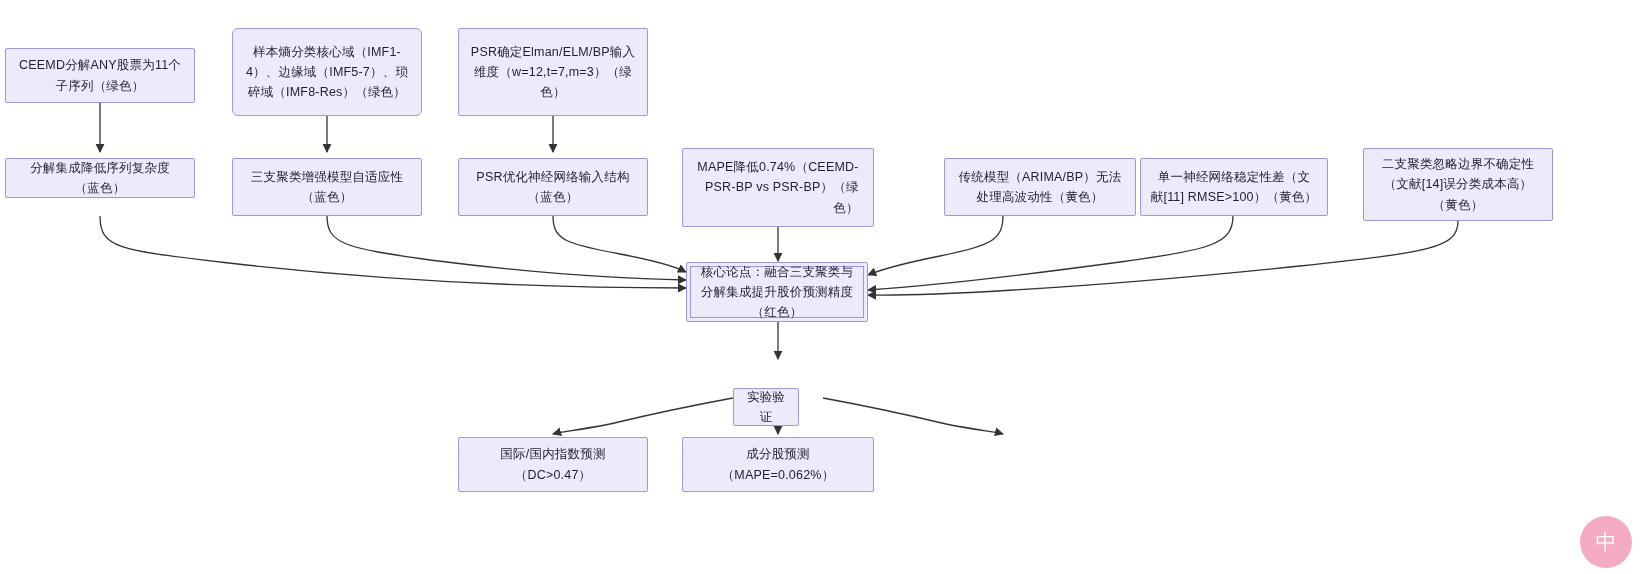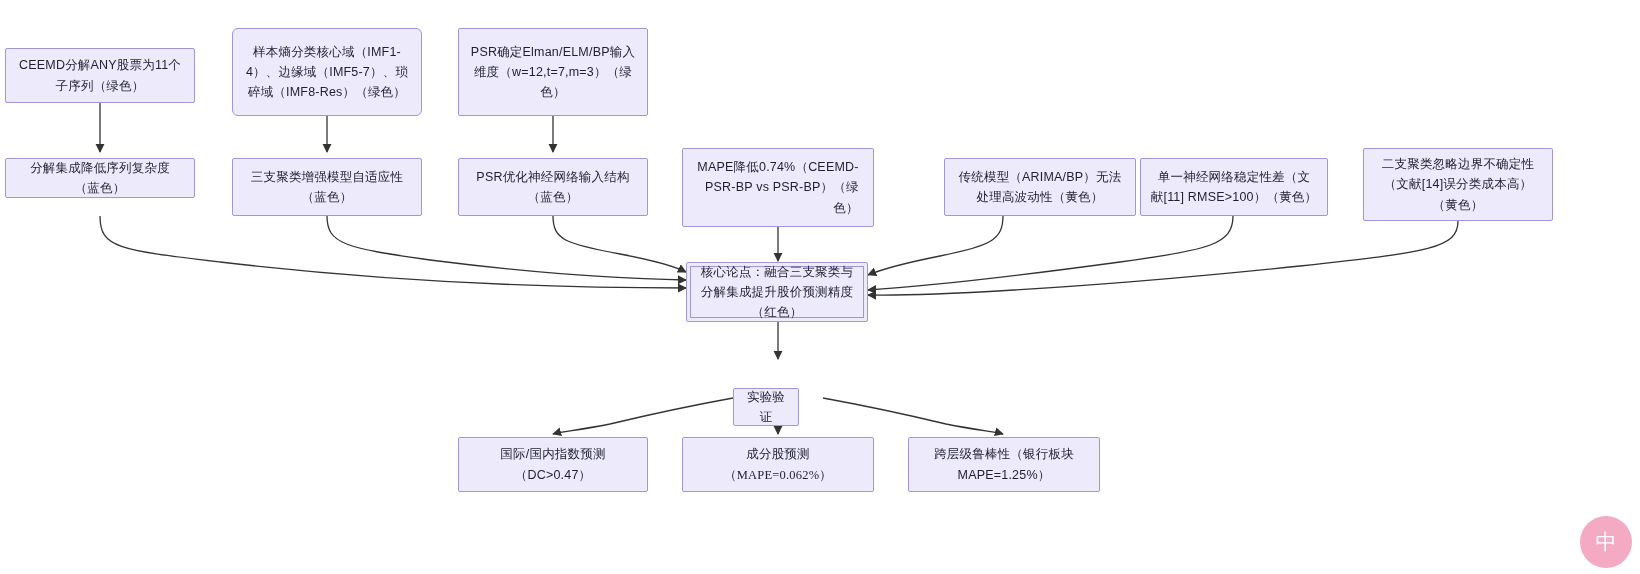--- a/index.html
+++ b/index.html
@@ -174,26 +174,22 @@
   </div>
 
   <div class="node" style="left:733px; top:361px; width:66px; height:38px;margin-top:27px;">
     <span class="txt">实验验证</span>
   </div>
 
   <div class="node" style="left:458px; top:437px; width:190px; height:55px;">
     <span class="txt">国际/国内指数预测
 （DC&gt;0.47）</span>
   </div>
-  <div class="node" style="left:682px; top:437px; width:192px; height:55px;font-family:Liberation Serif, serif;">
+  <div class="node" style="left:682px; top:437px; width:192px; height:55px;">
     <span class="txt">成分股预测
 （MAPE=0.062%）</span>
-  </div>
-  <div class="node" style="left:908px; top:437px; width:192px; height:55px;">
-    <span class="txt">跨层级鲁棒性（银行板块
-MAPE=1.25%）</span>
   </div>
 
   <div class="watermark">
     <span>中</span>
   </div>
 
 </div>
 
 </body></html>

